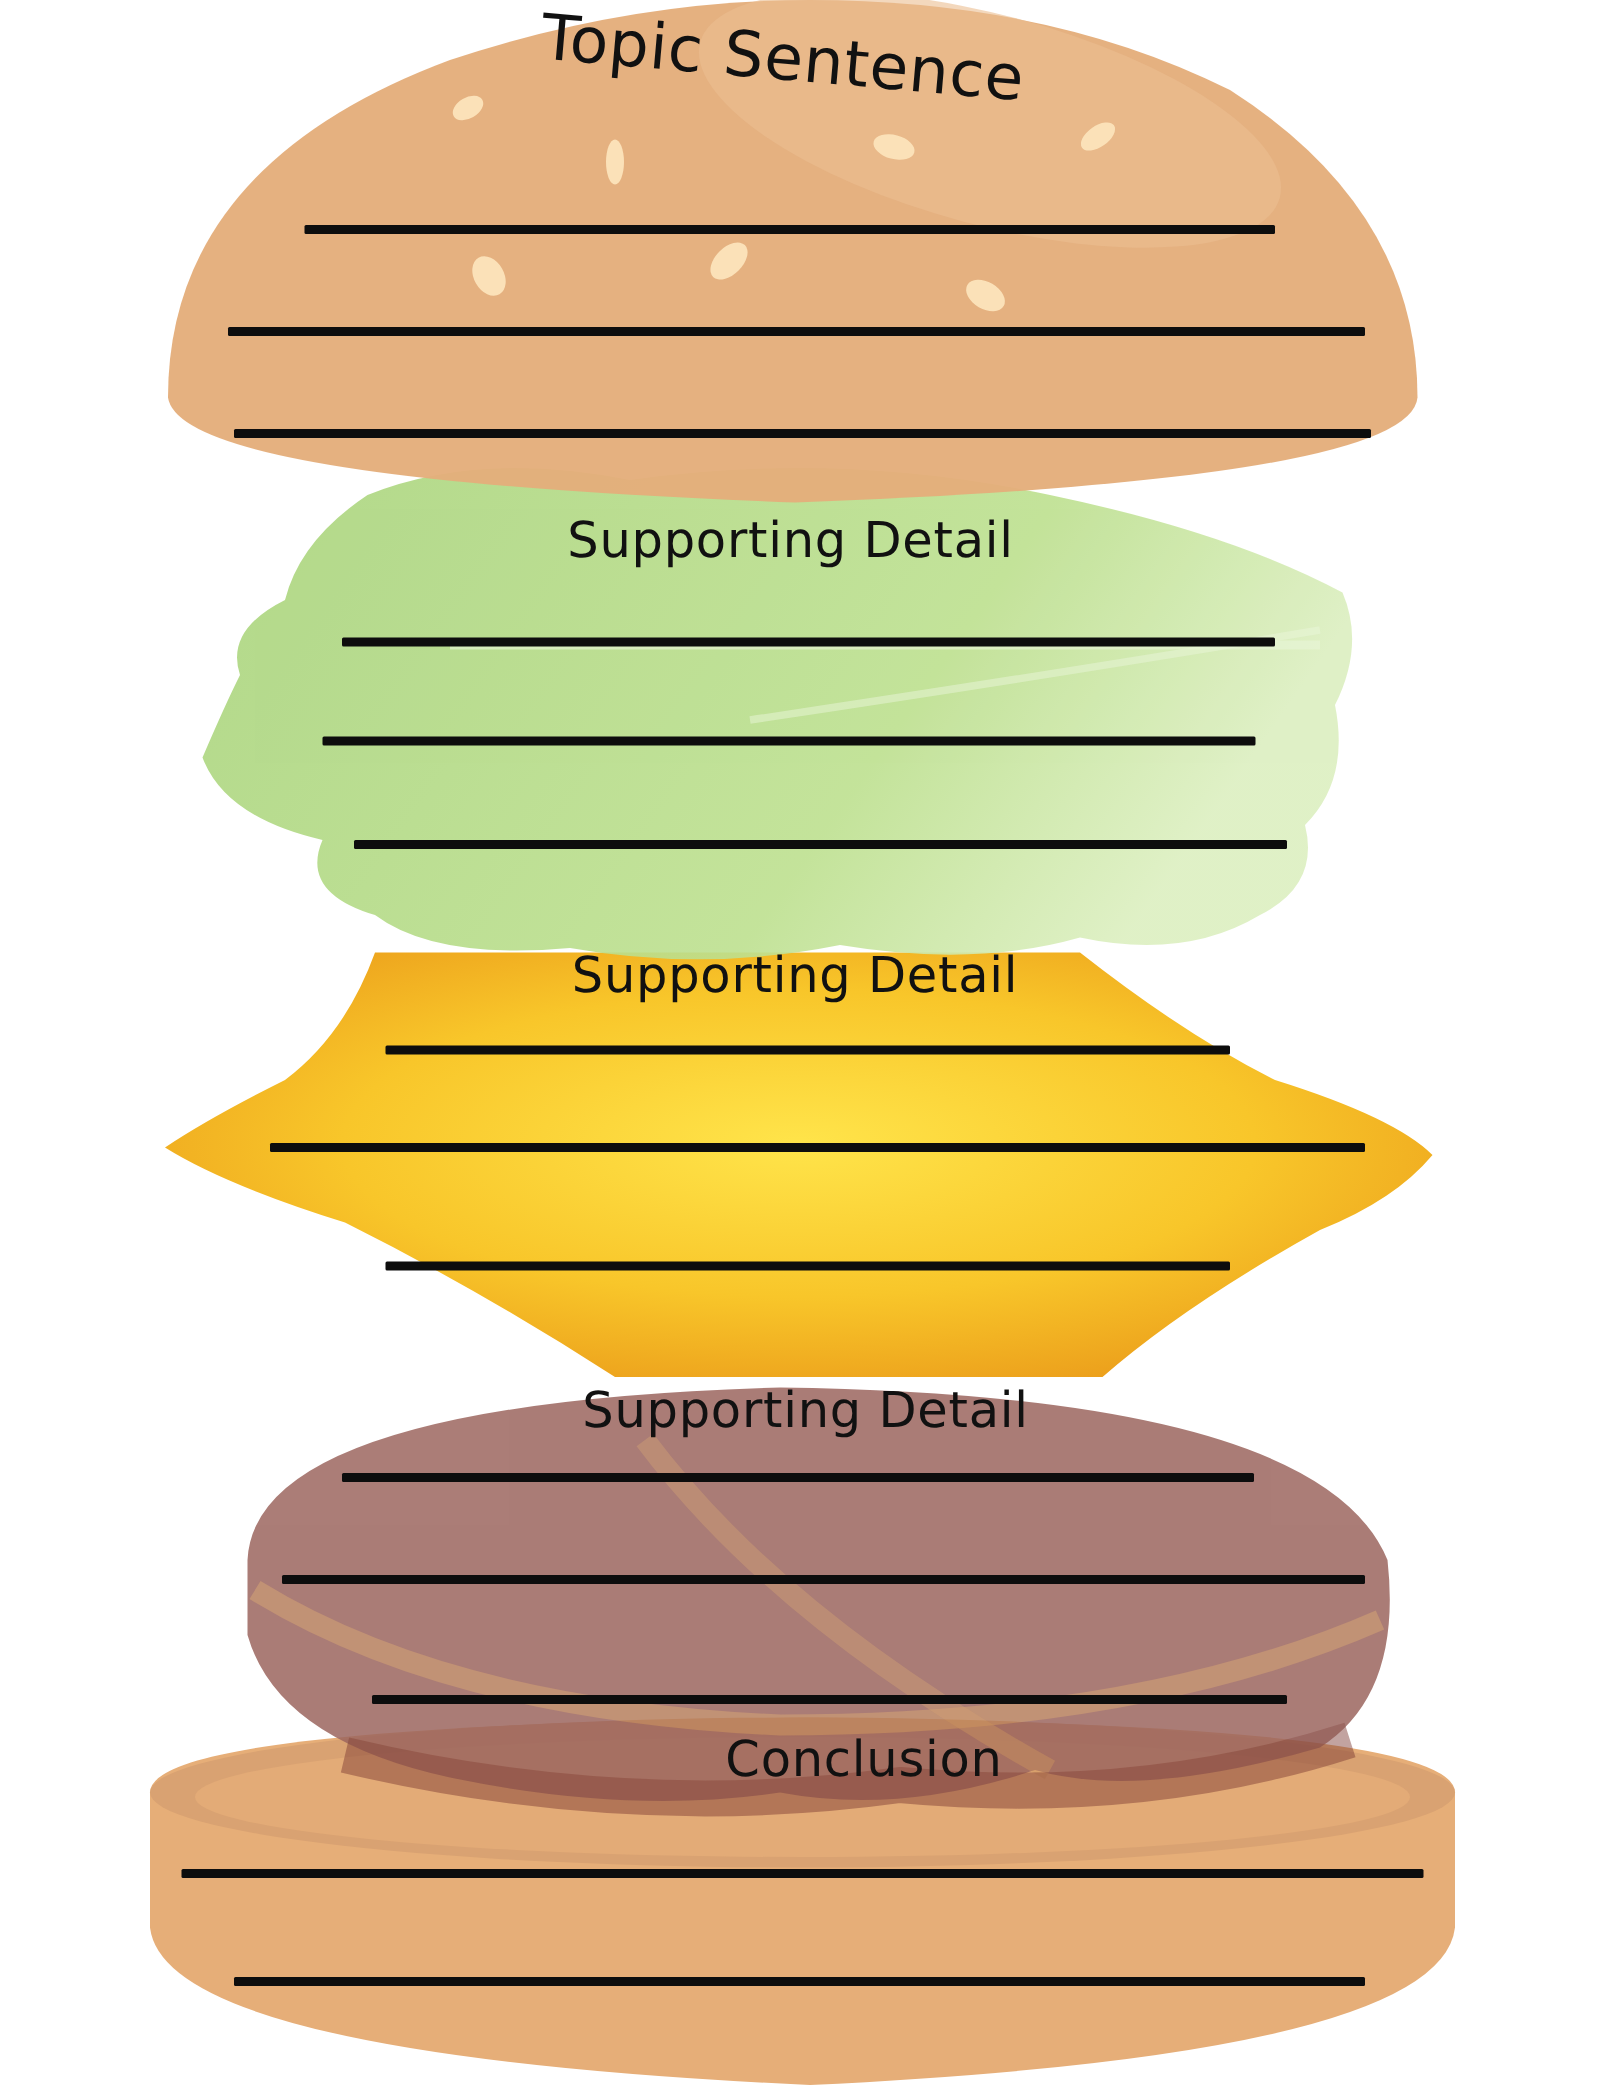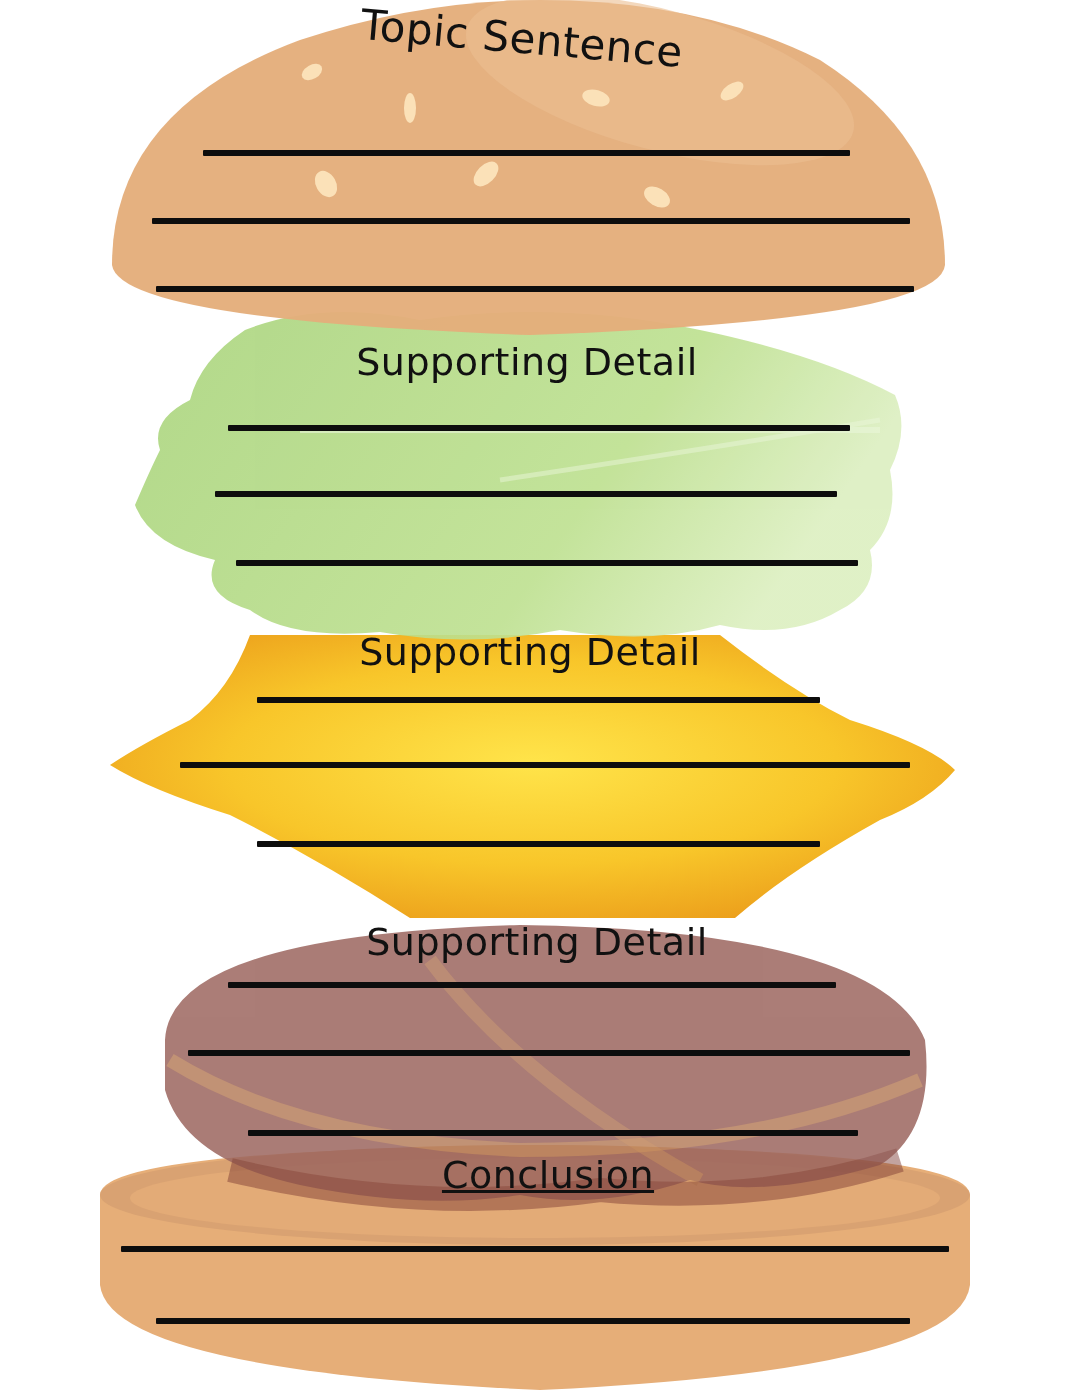--- a/index.html
+++ b/index.html
@@ -1,20 +1,20 @@
 <!DOCTYPE html>
 <html><head>
 <meta charset="utf-8">
 <style>
   html, body { margin: 0; padding: 0; background: #ffffff; }
   body { width: 1080px; height: 1398px; position: relative; overflow: hidden;
          font-family: "DejaVu Sans", sans-serif; }
   .layer { position: absolute; left: 0; top: 0; width: 1080px; height: 1398px; }
   .label { position: absolute; font-family: "DejaVu Sans", sans-serif; color: #111;
-           font-size: 38px; letter-spacing: 0.5px; white-space: nowrap;
+           font-size: 33px; letter-spacing: 0.5px; white-space: nowrap;
            transform: translateX(-50%); font-weight: 400; }
   .line { position: absolute; height: 6px; background: #0d0d0d; border-radius: 1px; }
 </style>
 </head>
 <body>
 
 <svg class="layer" viewBox="0 0 1080 1398" xmlns="http://www.w3.org/2000/svg">
   <defs>
     <radialGradient id="cheeseGrad" cx="50%" cy="45%" r="60%">
       <stop offset="0%" stop-color="#FFE44A"></stop>
@@ -63,21 +63,21 @@
       <ellipse cx="486" cy="174" rx="9" ry="15" transform="rotate(45 486 174)"></ellipse>
       <ellipse cx="657" cy="197" rx="14" ry="9" transform="rotate(30 657 197)"></ellipse>
     </g>
   </g>
 </svg>
 
 <div class="label" style="left:522px; top:14px; transform:translateX(-50%) rotate(5deg); font-size:42px;">Topic Sentence</div>
 <div class="label" style="left:527px; top:340px;">Supporting Detail</div>
 <div class="label" style="left:530px; top:630px;">Supporting Detail</div>
 <div class="label" style="left:537px; top:920px;">Supporting Detail</div>
-<div class="label" style="left:548px; top:1153px;text-decoration:underline;">Conclusion</div>
+<div class="label" style="left:576px; top:1153px;">Conclusion</div>
 
 <div class="line" style="left:203px; top:150px; width:647px;"></div>
 <div class="line" style="left:152px; top:218px; width:758px;"></div>
 <div class="line" style="left:156px; top:286px; width:758px;"></div>
 
 <div class="line" style="left:228px; top:425px; width:622px;"></div>
 <div class="line" style="left:215px; top:491px; width:622px;"></div>
 <div class="line" style="left:236px; top:560px; width:622px;"></div>
 
 <div class="line" style="left:257px; top:697px; width:563px;"></div>

